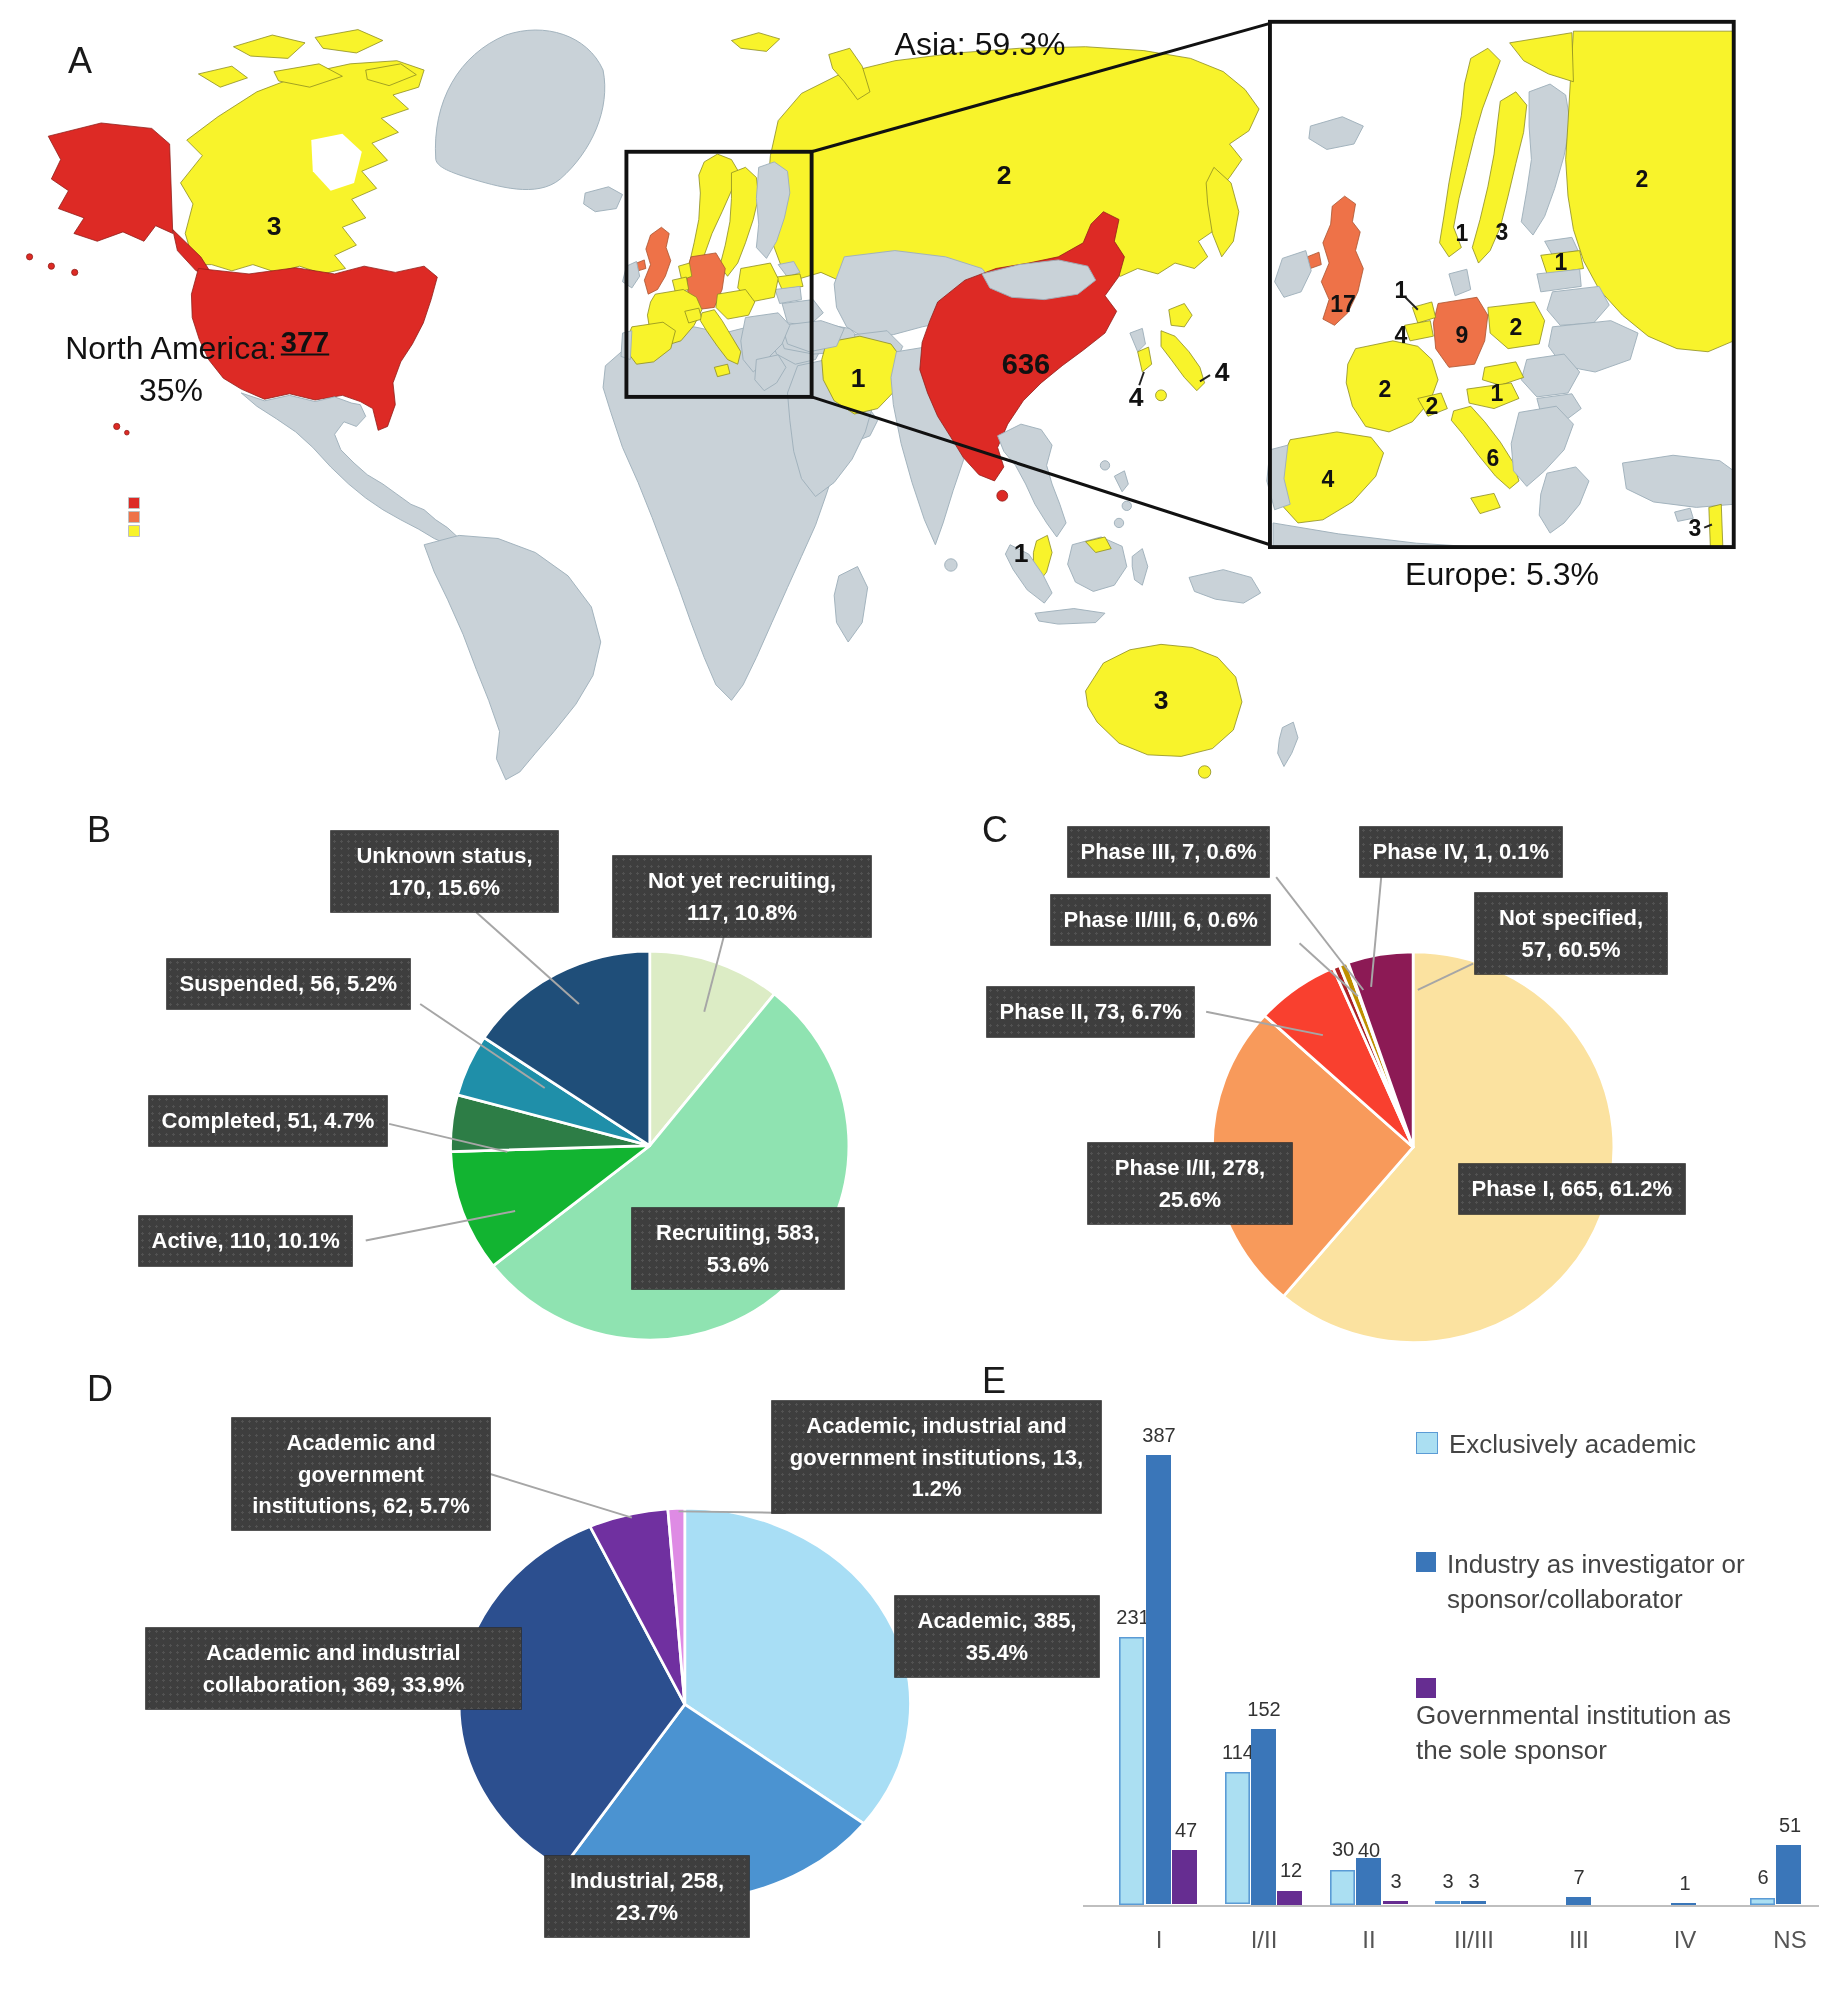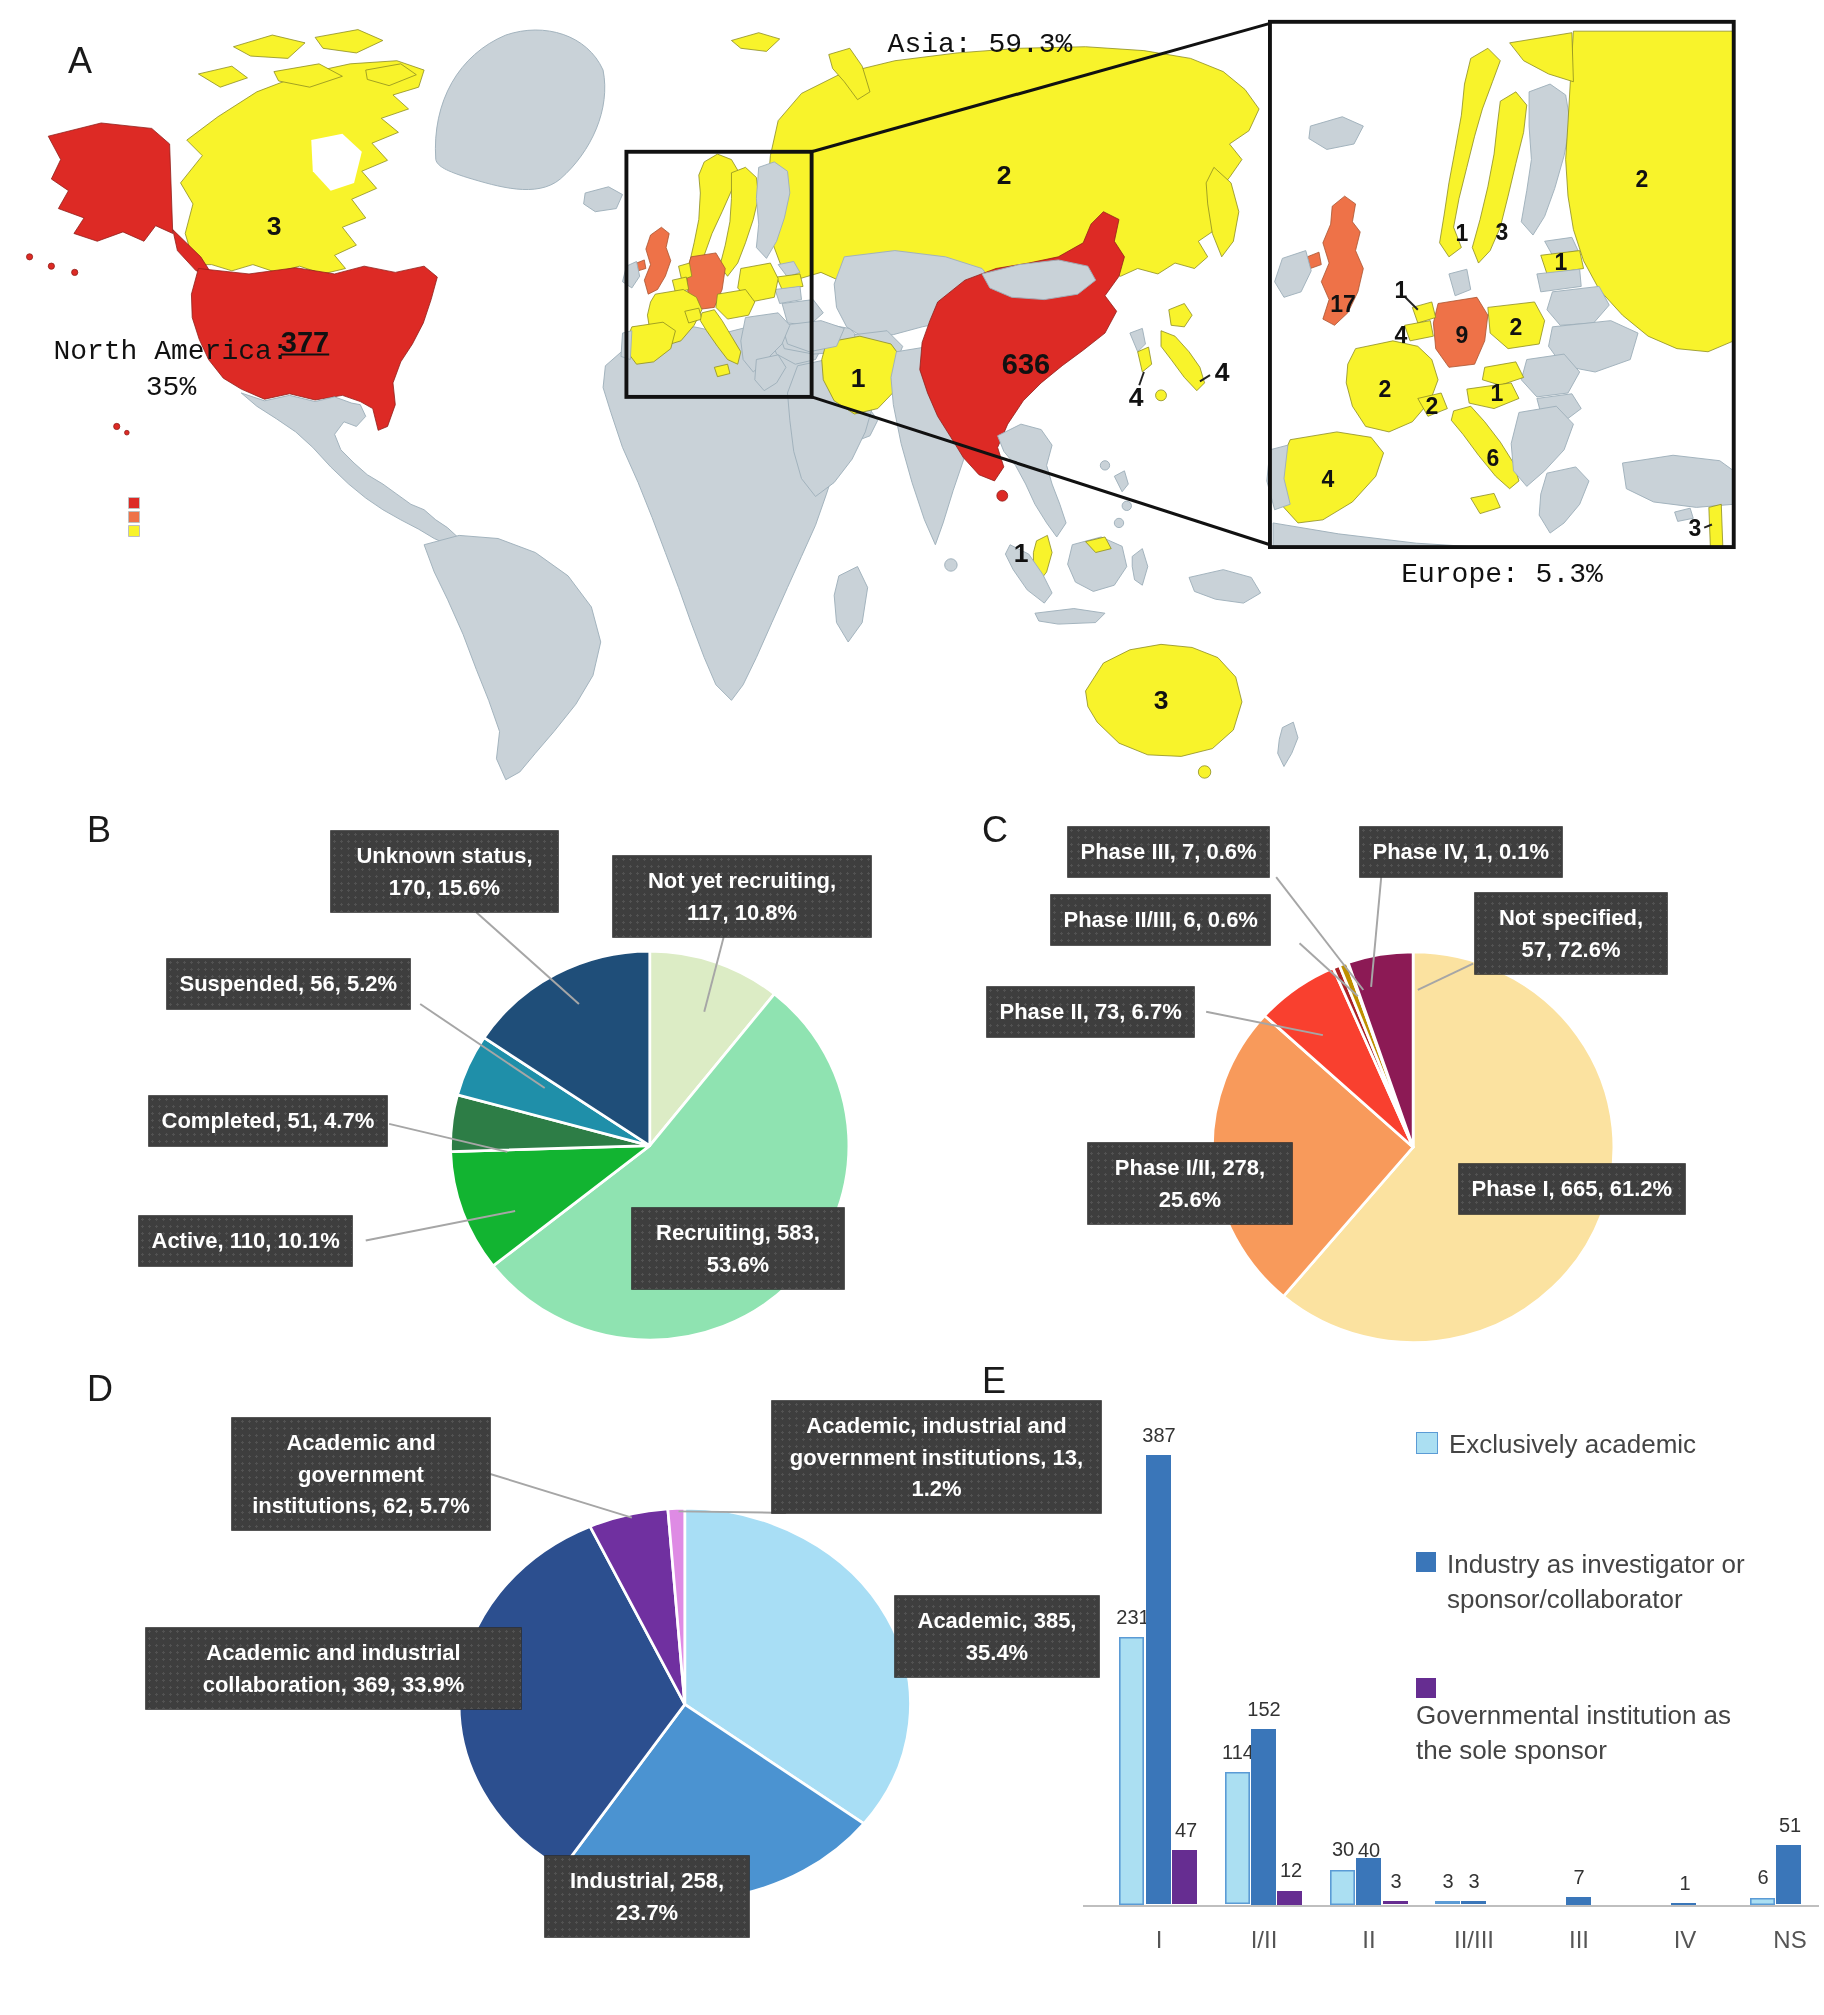--- a/index.html
+++ b/index.html
@@ -7,21 +7,21 @@
   svg{position:absolute;left:0;top:0;}
   .gray{fill:#C9D2D8;stroke:#9FB0BA;stroke-width:1.2;}
   .yellow{fill:#F8F32B;stroke:#8a8a20;stroke-width:1;}
   .red{fill:#DD2A25;stroke:#8f1d18;stroke-width:1;}
   .orange{fill:#EE7248;stroke:#a8532f;stroke-width:1;}
   .sea{fill:#ffffff;stroke:none;}
   .frame{fill:none;stroke:#111;stroke-width:5;}
   .connector{stroke:#111;stroke-width:4;}
   .tick{stroke:#222;stroke-width:2.5;fill:none;}
   .panel-letter{position:absolute;font-size:36px;color:#1a1a1a;}
-  .map-label{position:absolute;font-size:28px;color:#111;text-align:center;transform:translate(-50%,-50%);white-space:nowrap;font-family:Liberation Mono, monospace;}
+  .map-label{position:absolute;font-size:32px;color:#111;text-align:center;transform:translate(-50%,-50%);white-space:nowrap;}
   .map-label.two{white-space:normal;width:265px;line-height:1.3;}
   .cnum{position:absolute;font-weight:700;font-size:26.5px;color:#111;transform:translate(-50%,-50%);}
   .cnum.big{font-size:29px;}
   .cnum.ins{font-size:23px;}
   .box{position:absolute;background-color:#3E3E3E;color:#fff;font-weight:700;font-size:22px;line-height:1.42;text-align:center;padding:9.3px 12.5px;background-image:radial-gradient(circle,rgba(255,255,255,0.10) 1.2px,transparent 1.2px);background-size:7px 7px;box-shadow:0 0 0 0.8px #2e2e2e;}
   .nowrap{white-space:nowrap;}
   .bar{position:absolute;}
   .bar-value{position:absolute;font-size:20px;color:#333;transform:translateX(-50%);white-space:nowrap;}
   .cat-label{position:absolute;font-size:24px;color:#555;transform:translateX(-50%);white-space:nowrap;}
   .legend-item{position:absolute;display:flex;align-items:flex-start;}
@@ -250,21 +250,21 @@
 <div class="box" style="left:331px;top:831px;width:202px;">Unknown status, 170, 15.6%</div>
 <div class="box" style="left:613px;top:856px;width:233px;">Not yet recruiting, 117, 10.8%</div>
 <div class="box nowrap" style="left:167px;top:959px;">Suspended, 56, 5.2%</div>
 <div class="box nowrap" style="left:149px;top:1096px;">Completed, 51, 4.7%</div>
 <div class="box nowrap" style="left:139px;top:1216px;">Active, 110, 10.1%</div>
 <div class="box" style="left:632px;top:1208px;width:187px;">Recruiting, 583, 53.6%</div>
 
 <div class="box nowrap" style="left:1068px;top:827px;">Phase III, 7, 0.6%</div>
 <div class="box nowrap" style="left:1360px;top:827px;">Phase IV, 1, 0.1%</div>
 <div class="box nowrap" style="left:1051px;top:895px;">Phase II/III, 6, 0.6%</div>
-<div class="box" style="left:1475px;top:893px;width:167px;">Not specified, 57, 72.6%</div>
+<div class="box" style="left:1475px;top:893px;width:167px;">Not specified, 57, 60.5%</div>
 <div class="box nowrap" style="left:987px;top:987px;">Phase II, 73, 6.7%</div>
 <div class="box" style="left:1088px;top:1143px;width:179px;">Phase I/II, 278, 25.6%</div>
 <div class="box nowrap" style="left:1459px;top:1164px;">Phase I, 665, 61.2%</div>
 
 <div class="box" style="left:232px;top:1418px;width:233px;">Academic and government institutions, 62, 5.7%</div>
 <div class="box" style="left:772px;top:1401px;width:304px;">Academic, industrial and government institutions, 13, 1.2%</div>
 <div class="box" style="left:146px;top:1628px;width:350px;">Academic and industrial collaboration, 369, 33.9%</div>
 <div class="box" style="left:895px;top:1596px;width:179px;">Academic, 385, 35.4%</div>
 <div class="box" style="left:545px;top:1856px;width:179px;">Industrial, 258, 23.7%</div>
 

